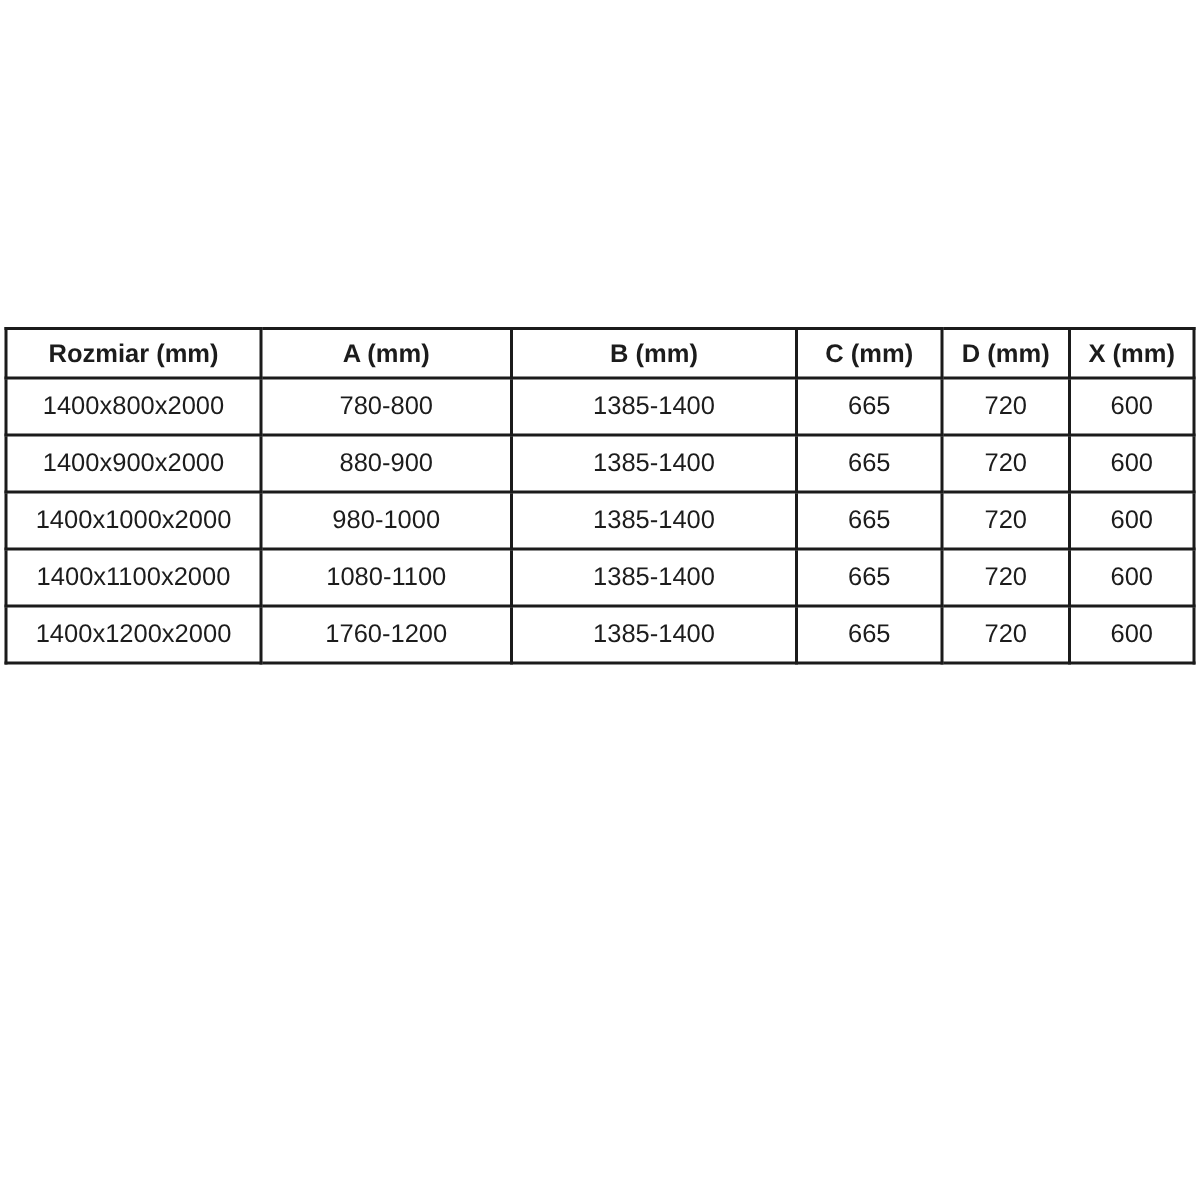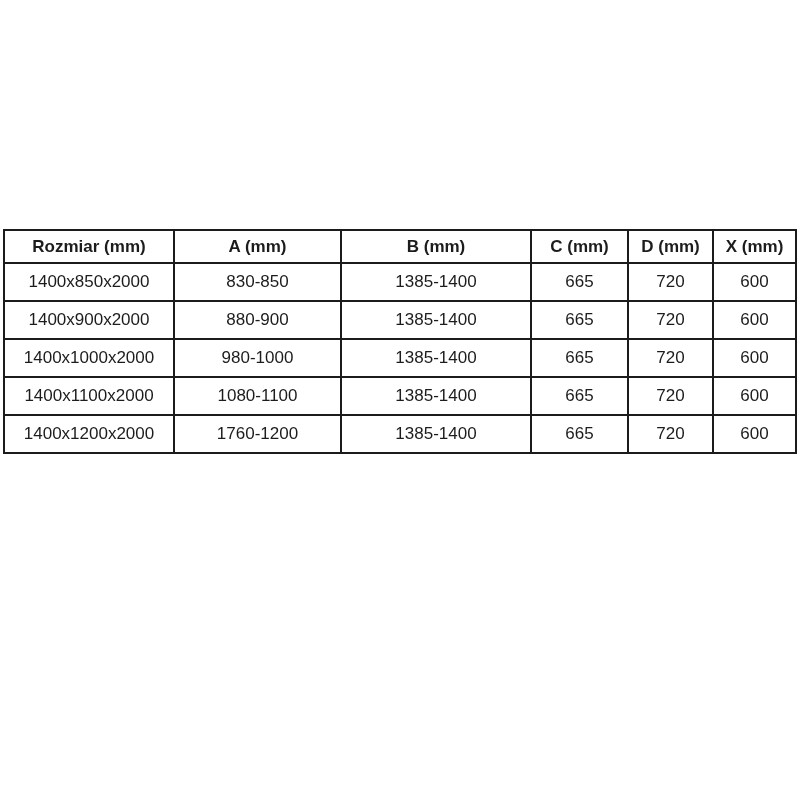--- a/index.html
+++ b/index.html
@@ -13,21 +13,21 @@
   .page {
     position: relative;
     width: 800px;
     height: 800px;
     background: #ffffff;
     overflow: hidden;
   }
   table.spec-table {
     position: absolute;
     left: 3px;
-    top: 229px;
+    top: 218px;
     width: 792px;
     border-collapse: collapse;
     table-layout: fixed;
     background: #ffffff;
   }
   table.spec-table th,
   table.spec-table td {
     border: 2px solid #1b1b1b;
     text-align: center;
     vertical-align: middle;
@@ -70,22 +70,22 @@
         <th>Rozmiar (mm)</th>
         <th>A (mm)</th>
         <th>B (mm)</th>
         <th>C (mm)</th>
         <th>D (mm)</th>
         <th>X (mm)</th>
       </tr>
     </thead>
     <tbody>
       <tr>
-        <td>1400x850x2000</td>
-        <td>830-850</td>
+        <td>1400x800x2000</td>
+        <td>780-800</td>
         <td>1385-1400</td>
         <td>665</td>
         <td>720</td>
         <td>600</td>
       </tr>
       <tr>
         <td>1400x900x2000</td>
         <td>880-900</td>
         <td>1385-1400</td>
         <td>665</td>

